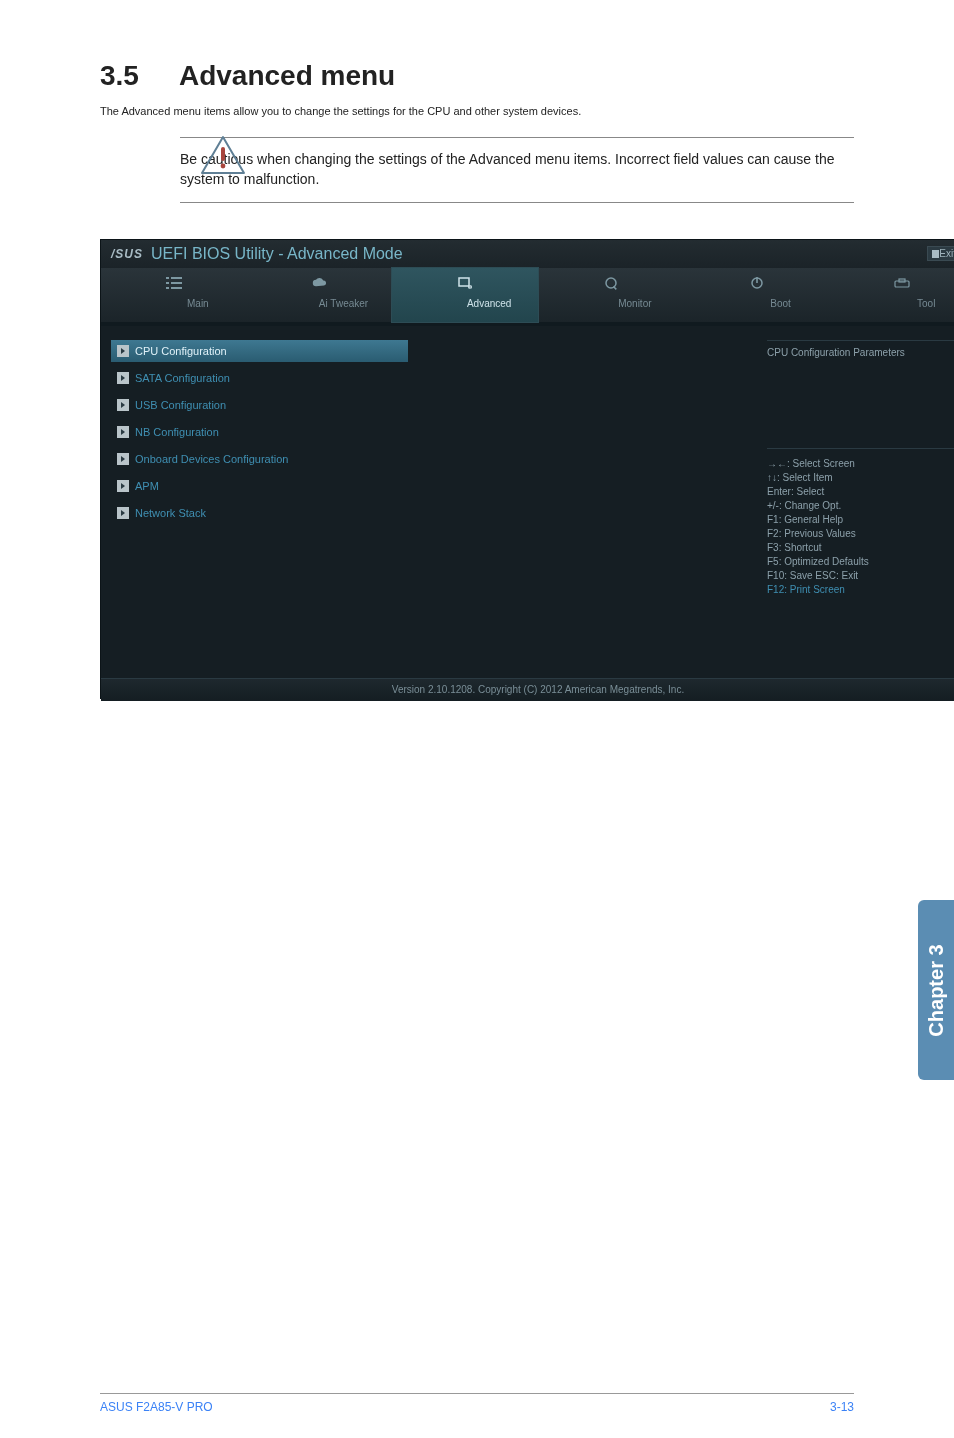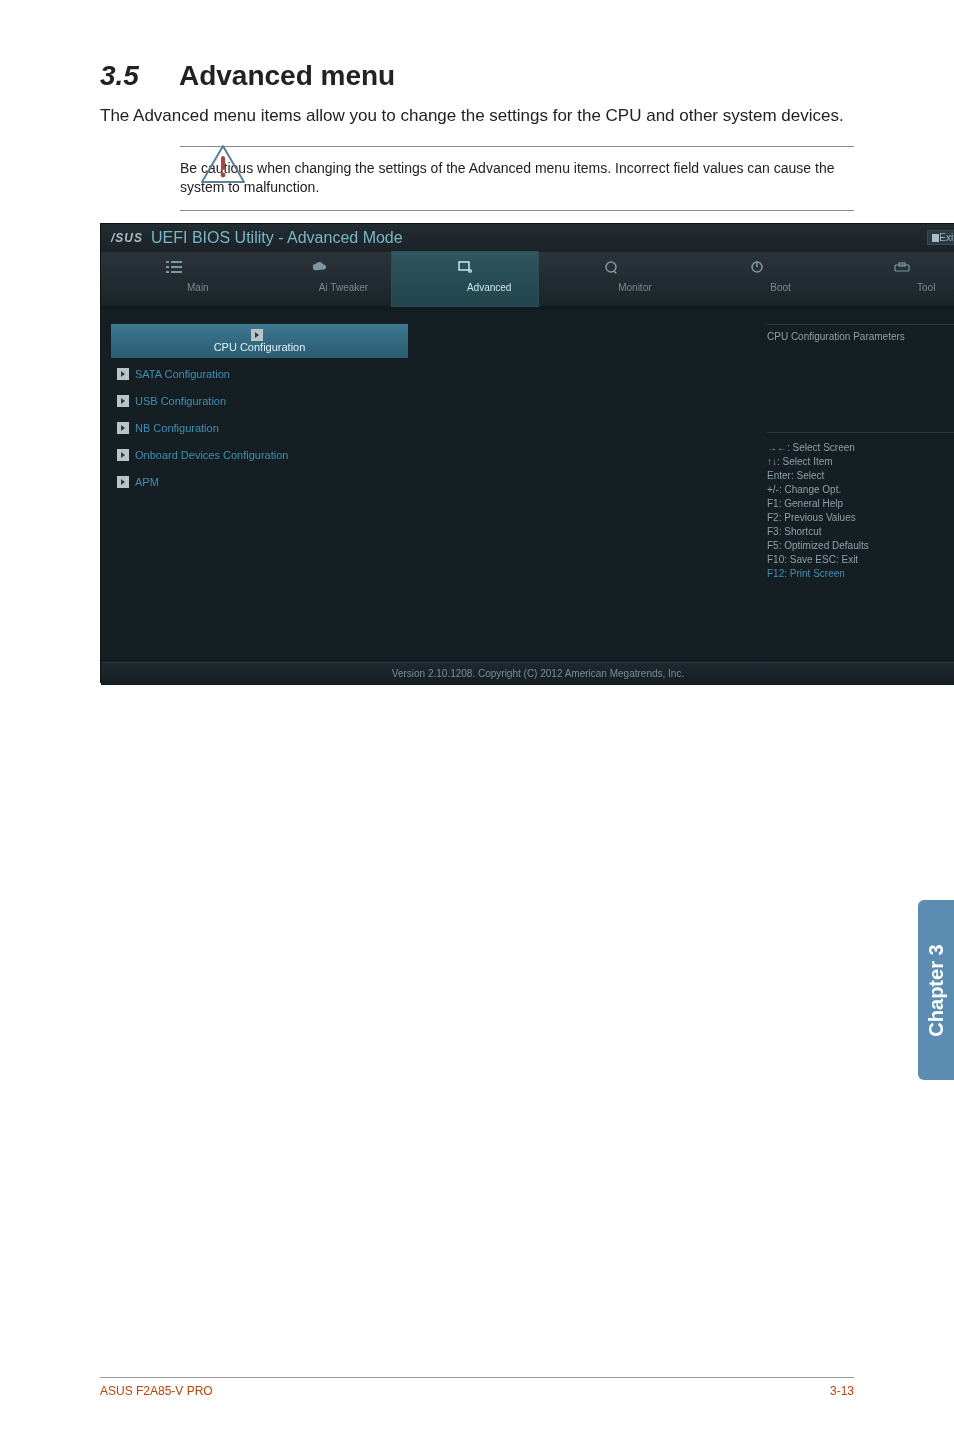--- a/index.html
+++ b/index.html
@@ -16,38 +16,38 @@
   .page-content {
     padding: 60px 100px 40px 100px;
   }
 
   .section-title {
     font-size: 28px;
     font-weight: bold;
     color: #222;
     margin: 0 0 12px 0;
   }
-  .section-num { display: inline-block; margin-right: 40px; font-style: italic; }
+  .section-num { display: inline-block; margin-right: 40px; }
   .section-name { display: inline-block; }
 
   .lead {
-    font-size: 17px;
+    font-size: 11px;
     line-height: 1.4;
     color: #222;
     margin: 0 0 18px 0;
   }
 
   .note-box {
     display: flex;
     align-items: flex-start;
     gap: 30px;
     border-top: 1px solid #888;
     border-bottom: 1px solid #888;
     padding: 12px 0;
-    margin-bottom: 12px;
+    margin-bottom: 36px;
     margin-left: 80px;
   }
   .note-icon {
     position: absolute;
     left: 100px;
     margin-top: -2px;
   }
   .note-text {
     font-size: 14px;
     line-height: 1.4;
@@ -157,21 +157,20 @@
     margin-bottom: 5px;
     cursor: pointer;
     display: flex;
     align-items: center;
     width: 300px;
   }
   .menu-item.sel {
     background: linear-gradient(#3e7891,#2a5c71);
     color: #dff1f8;
     width: 285px;
-    flex-direction: column;
   }
   .chev-wrap {
     width:12px;height:12px;background:#b9c4c9;display:inline-flex;align-items:center;justify-content:center;margin-right:6px;flex-shrink:0;
   }
   .chev-inner {
     width:0;height:0;border-top:3px solid transparent;border-bottom:3px solid transparent;border-left:4px solid #2a3a42;
   }
 
   .bios-footer {
     height: 22px;
@@ -201,25 +200,25 @@
     color: #fff;
     font-weight: bold;
     font-size: 20px;
     white-space: nowrap;
   }
 
   .page-footer {
     position: absolute;
     left: 100px;
     right: 100px;
-    bottom: 40px;
+    bottom: 24px;
     border-top: 1px solid #999;
     padding-top: 6px;
     font-size: 12px;
-    color: #c2410c;
+    color: #3b82f6;
     display: flex;
     justify-content: space-between;
   }
 
   
   .svg-icon { width:16px; height:14px; }
 </style>
 </head>
 <body>
 
@@ -349,20 +348,26 @@
           <span class="chev-wrap">
               <span class="chev-inner"></span>
             </span>
           <span>Onboard Devices Configuration</span>
         </div>
         <div class="menu-item">
           <span class="chev-wrap">
               <span class="chev-inner"></span>
             </span>
           <span>APM</span>
+        </div>
+        <div class="menu-item">
+          <span class="chev-wrap">
+              <span class="chev-inner"></span>
+            </span>
+          <span>Network Stack</span>
         </div>
       </div>
 
       <div class="bios-right">
         <div class="right-title-sep"></div>
         <div class="right-title">CPU Configuration Parameters</div>
         <div class="right-help-sep"></div>
         <div>
           <div class="right-help-line">→←:  Select  Screen</div>
           <div class="right-help-line">↑↓:  Select  Item</div>

